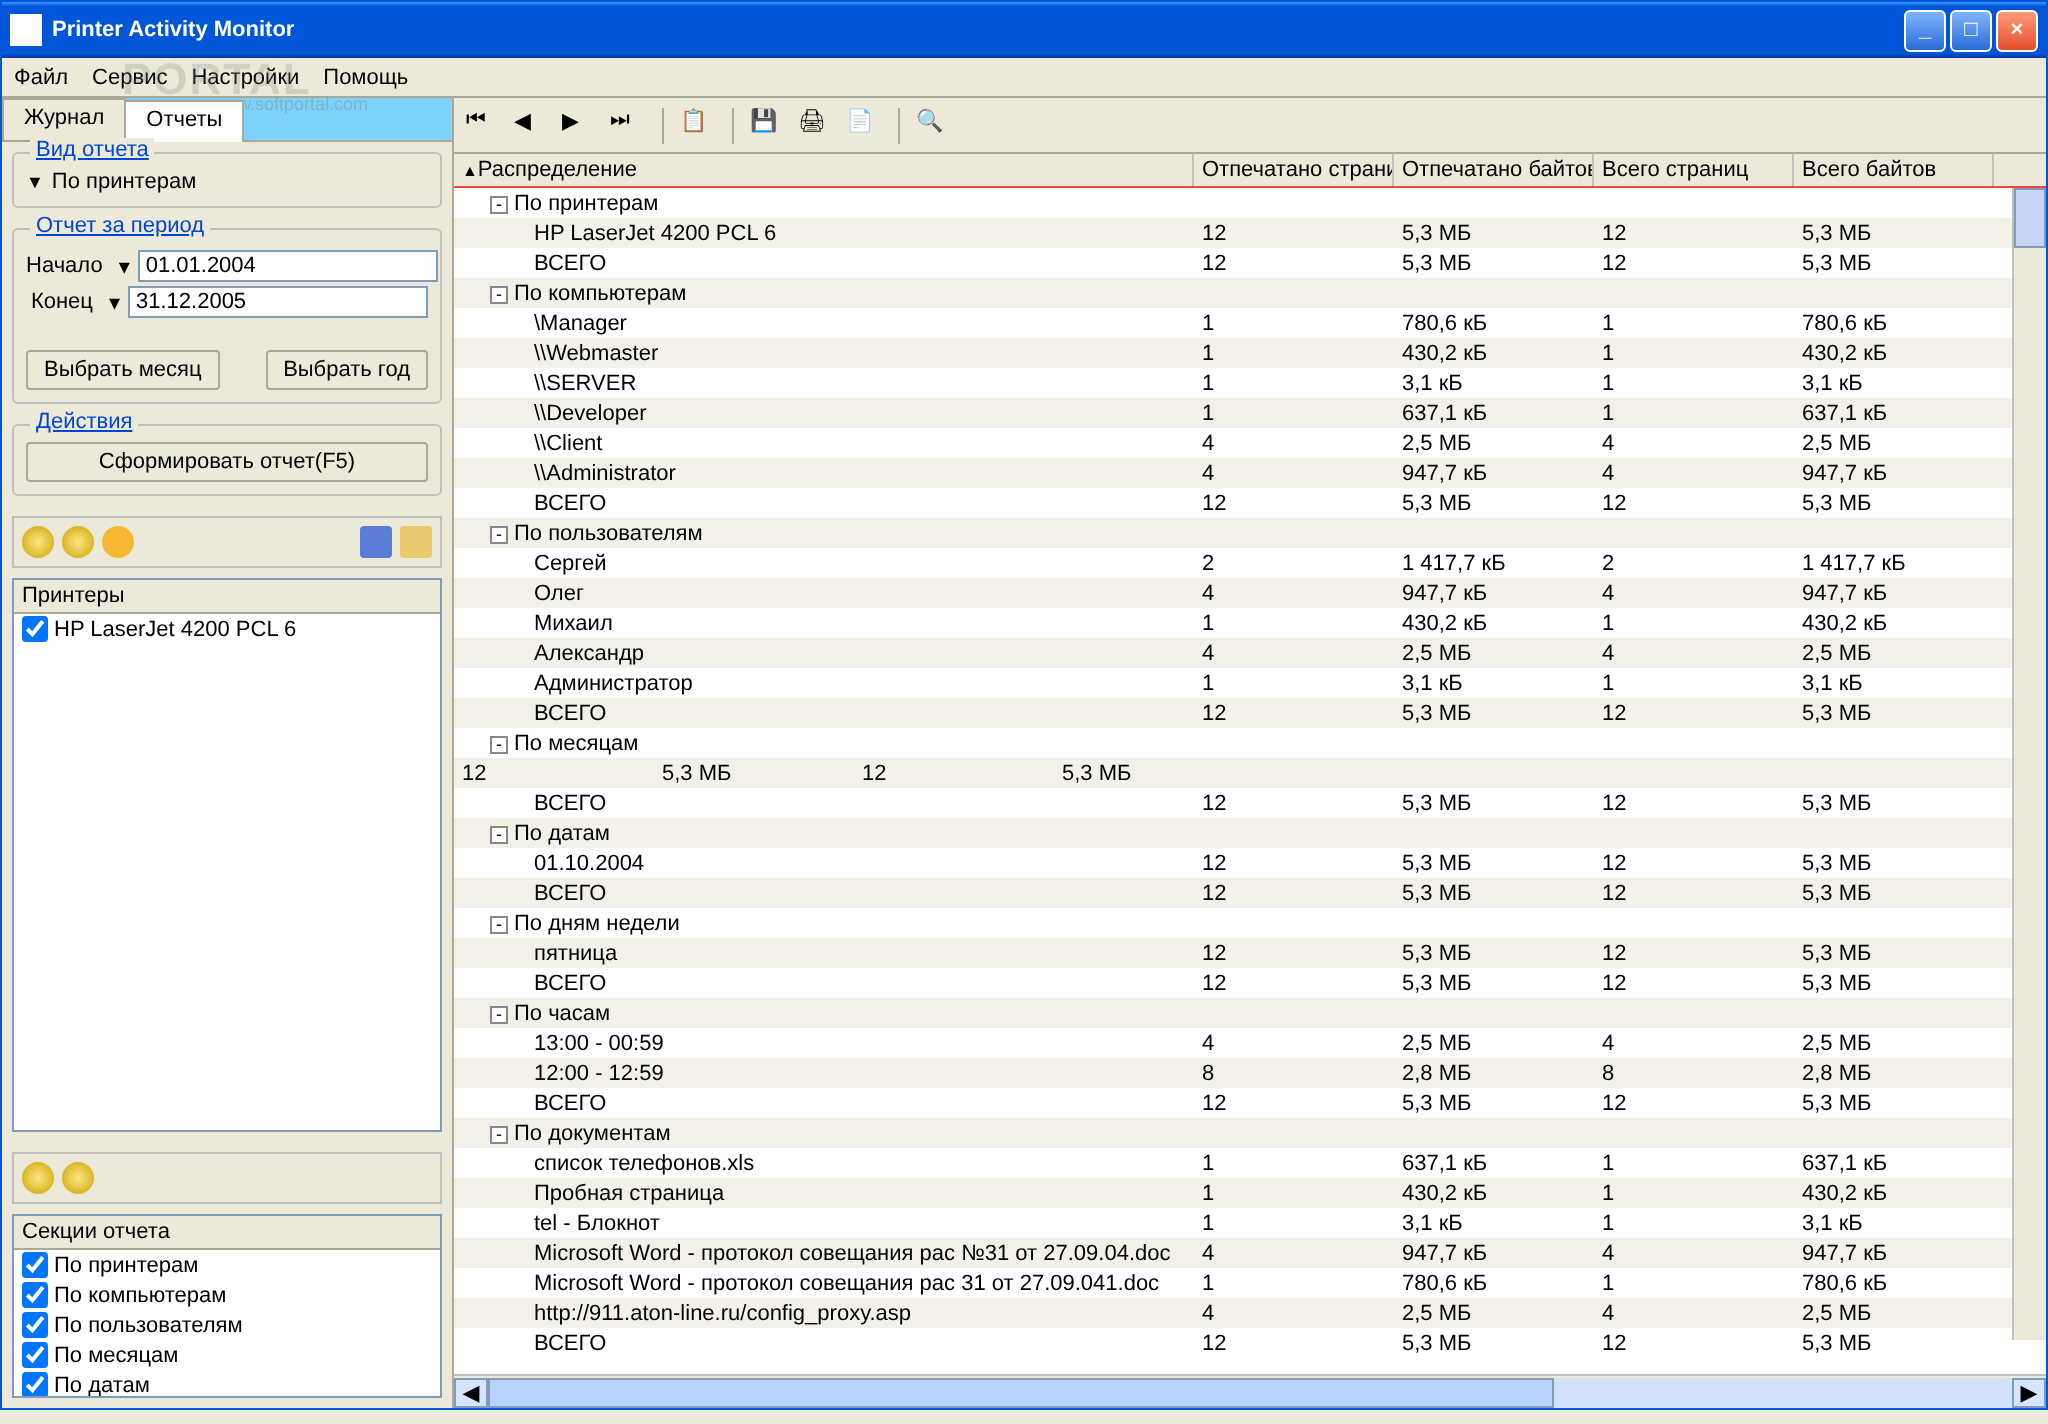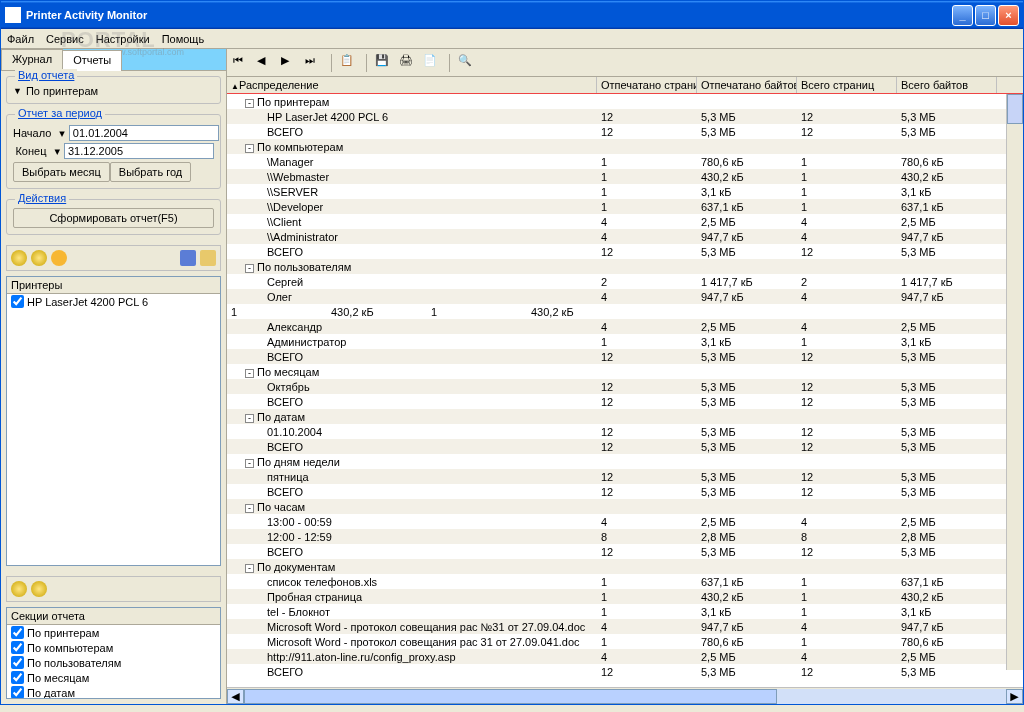--- a/index.html
+++ b/index.html
@@ -19,21 +19,21 @@
 .sidebar { width: 226px; background: #ece9d8; border-right: 1px solid #aca899; display: flex; flex-direction: column; }
 .tabs { height: 22px; display: flex; border-bottom: 1px solid #aca899; background: #7dd3fc; }
 .tab { padding: 3px 10px; border: 1px solid #aca899; border-bottom: none; background: #ece9d8; cursor: pointer; margin-right: -1px; }
 .tab.active { background: #fff; position: relative; top: 1px; }
 .panel { border: 1px solid #c0c0c0; margin: 5px; padding: 8px 6px 6px; background: #ece9d8; position: relative; border-radius: 3px; }
 .panel-title { position: absolute; top: -8px; left: 8px; background: #ece9d8; padding: 0 3px; color: #0046d5; font-size: 11px; text-decoration: underline; }
 .date-row { display: flex; align-items: center; margin: 2px 0; }
 .date-row label { width: 58px; text-align: right; margin-right: 4px; }
 .date-row .arrow { margin: 0 4px; color: #000; }
 .date-input { background: #fff; border: 1px solid #7f9db9; padding: 1px 3px; flex: 1; }
-.btn-row { display: flex; margin-top: 3px; }
+.btn-row { display: flex; justify-content: space-between; margin-top: 16px; }
 .btn { background: #ece9d8; border: 1px solid #aca899; padding: 3px 8px; cursor: pointer; border-radius: 2px; }
 .toolbar-sm { display: flex; gap: 4px; padding: 4px; border: 1px solid #c0c0c0; margin: 5px; background: #ece9d8; }
 .tb-icon { width: 16px; height: 16px; cursor: pointer; border-radius: 50%; }
 .listbox { background: #fff; border: 1px solid #7f9db9; margin: 0 5px 5px; flex: 1; overflow: auto; }
 .list-hdr { background: #ece9d8; border-bottom: 1px solid #aca899; padding: 2px 4px; font-size: 11px; }
 .list-item { padding: 1px 4px; display: flex; align-items: center; gap: 3px; }
 .chk { width: 13px; height: 13px; }
 .main { flex: 1; display: flex; flex-direction: column; background: #fff; }
 .main-toolbar { height: 28px; background: #ece9d8; border-bottom: 1px solid #aca899; display: flex; align-items: center; padding: 0 6px; gap: 6px; }
 .main-toolbar .tb { width: 18px; height: 18px; cursor: pointer; }
@@ -274,20 +274,21 @@
               <div class="c4">1 417,7 кБ</div>
             </div>
             <div class="row odd">
               <div class="c0 indent2">Олег</div>
               <div class="c1">4</div>
               <div class="c2">947,7 кБ</div>
               <div class="c3">4</div>
               <div class="c4">947,7 кБ</div>
             </div>
             <div class="row">
+              <div class="c0 indent2">Михаил</div>
               <div class="c1">1</div>
               <div class="c2">430,2 кБ</div>
               <div class="c3">1</div>
               <div class="c4">430,2 кБ</div>
             </div>
             <div class="row odd">
               <div class="c0 indent2">Александр</div>
               <div class="c1">4</div>
               <div class="c2">2,5 МБ</div>
               <div class="c3">4</div>
@@ -308,21 +309,20 @@
               <div class="c4">5,3 МБ</div>
             </div>
             <div class="row">
               <div class="c0 indent1"><span class="tree-ctrl">-</span>По месяцам</div>
               <div class="c1"></div>
               <div class="c2"></div>
               <div class="c3"></div>
               <div class="c4"></div>
             </div>
             <div class="row odd">
-              <div class="c0 indent2">Октябрь</div>
               <div class="c1">12</div>
               <div class="c2">5,3 МБ</div>
               <div class="c3">12</div>
               <div class="c4">5,3 МБ</div>
             </div>
             <div class="row">
               <div class="c0 indent2">ВСЕГО</div>
               <div class="c1">12</div>
               <div class="c2">5,3 МБ</div>
               <div class="c3">12</div>

